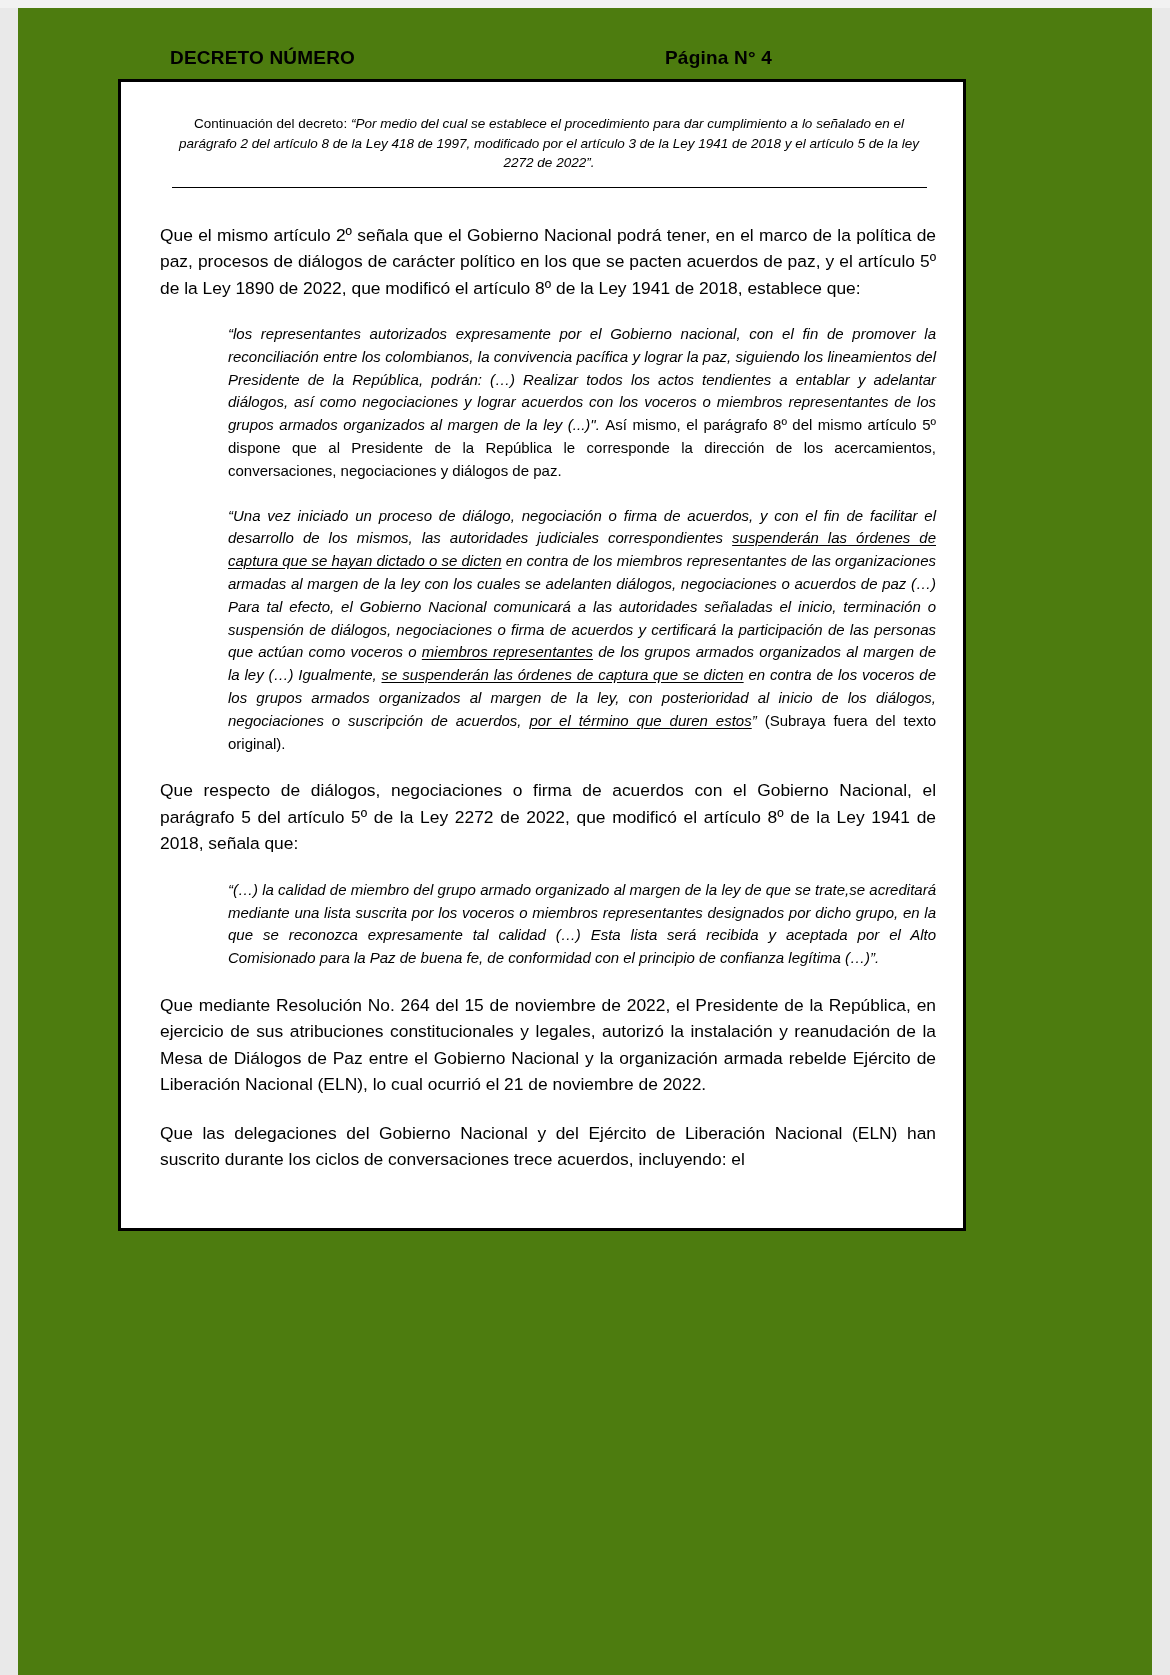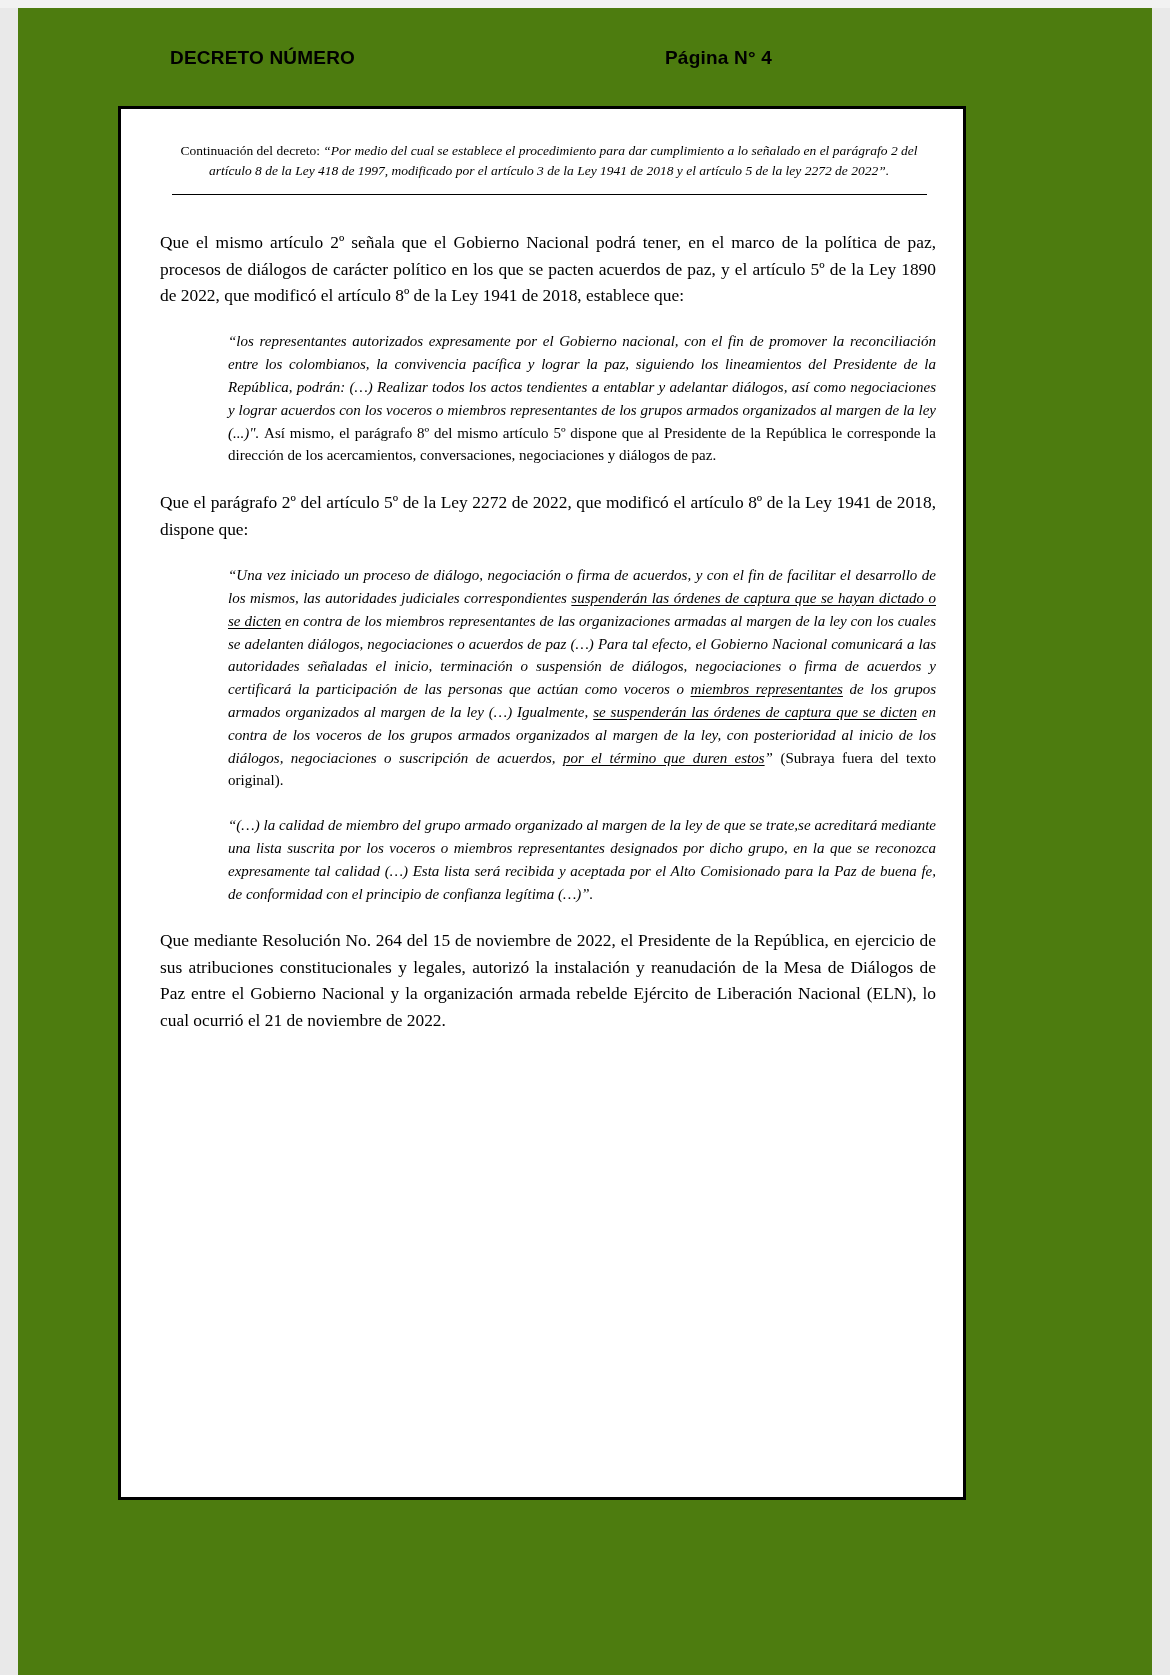--- a/index.html
+++ b/index.html
@@ -51,28 +51,27 @@
     white-space: nowrap;
   }
   .doc-header .hdr-right {
     position: absolute;
     left: 665px;
     white-space: nowrap;
   }
   .border-box {
     position: absolute;
     left: 118px;
-    top: 98px;
+    top: 71px;
     width: 848px;
-    height: 1394px;
+    height: 1152px;
     border: 3px solid #000;
     box-sizing: border-box;
     background: #fff;
     overflow: hidden;
-    font-family: Liberation Serif, serif;
   }
   .inner {
     position: absolute;
     left: 35px;
     top: 32px;
     width: 786px;
   }
   .continuation {
     font-size: 13.5px;
     line-height: 1.45;
@@ -146,28 +145,29 @@
       <div class="rule"></div>
 
       <div class="body-copy">
 
         <p class="para">Que el mismo artículo 2º señala que el Gobierno Nacional podrá tener, en el marco de la política de paz, procesos de diálogos de carácter político en los que se pacten acuerdos de paz, y el artículo 5º de la Ley 1890 de 2022, que modificó el artículo 8º de la Ley 1941 de 2018, establece que:</p>
 
         <p class="quote">
           <span>“los representantes autorizados expresamente por el Gobierno nacional, con el fin de promover la reconciliación entre los colombianos, la convivencia pacífica y lograr la paz, siguiendo los lineamientos del Presidente de la República, podrán: (…) Realizar todos los actos tendientes a entablar y adelantar diálogos, así como negociaciones y lograr acuerdos con los voceros o miembros representantes de los grupos armados organizados al margen de la ley (...)". </span><span class="roman">Así mismo, el parágrafo 8º del mismo artículo 5º dispone que al Presidente de la República le corresponde la dirección de los acercamientos, conversaciones, negociaciones y diálogos de paz.</span>
         </p>
 
-        <p class="para">Que el parágrafo 2º del artículo 5º de la Ley 2272 de 2022, que modificó el artículo 8º de la Ley 1941 de 2018, dispone que:</p>
 
         <p class="quote"><span>“Una vez iniciado un proceso de diálogo, negociación o firma de acuerdos, y con el fin de facilitar el desarrollo de los mismos, las autoridades judiciales correspondientes </span><span class="u">suspenderán las órdenes de captura que se hayan dictado o se dicten</span><span> en contra de los miembros representantes de las organizaciones armadas al margen de la ley con los cuales se adelanten diálogos, negociaciones o acuerdos de paz (…) Para tal efecto, el Gobierno Nacional comunicará a las autoridades señaladas el inicio, terminación o suspensión de diálogos, negociaciones o firma de acuerdos y certificará la participación de las personas que actúan como voceros o </span><span class="u">miembros representantes</span><span> de los grupos armados organizados al margen de la ley (…) Igualmente, </span><span class="u">se suspenderán las órdenes de captura que se dicten</span><span> en contra de los voceros de los grupos armados organizados al margen de la ley, con posterioridad al inicio de los diálogos, negociaciones o suscripción de acuerdos, </span><span class="u">por el término que duren estos</span><span>”</span><span class="roman"> (Subraya fuera del texto original).</span>
         </p>
 
+        <p class="para">Que respecto de diálogos, negociaciones o firma de acuerdos con el Gobierno Nacional, el parágrafo 5 del artículo 5º de la Ley 2272 de 2022, que modificó el artículo 8º de la Ley 1941 de 2018, señala que:</p>
 
         <p class="quote">“(…) la calidad de miembro del grupo armado organizado al margen de la ley de que se trate,se acreditará mediante una lista suscrita por los voceros o miembros representantes designados por dicho grupo, en la que se reconozca expresamente tal calidad (…) Esta lista será recibida y aceptada por el Alto Comisionado para la Paz de buena fe, de conformidad con el principio de confianza legítima (…)”.</p>
 
         <p class="para">Que mediante Resolución No. 264 del 15 de noviembre de 2022, el Presidente de la República, en ejercicio de sus atribuciones constitucionales y legales, autorizó la instalación y reanudación de la Mesa de Diálogos de Paz entre el Gobierno Nacional y la organización armada rebelde Ejército de Liberación Nacional (ELN), lo cual ocurrió el 21 de noviembre de 2022.</p>
 
+        <p class="para">Que las delegaciones del Gobierno Nacional y del Ejército de Liberación Nacional (ELN) han suscrito durante los ciclos de conversaciones trece acuerdos, incluyendo: el</p>
 
       </div>
     </div>
   </div>
 
 </div>
 
 </body></html>

